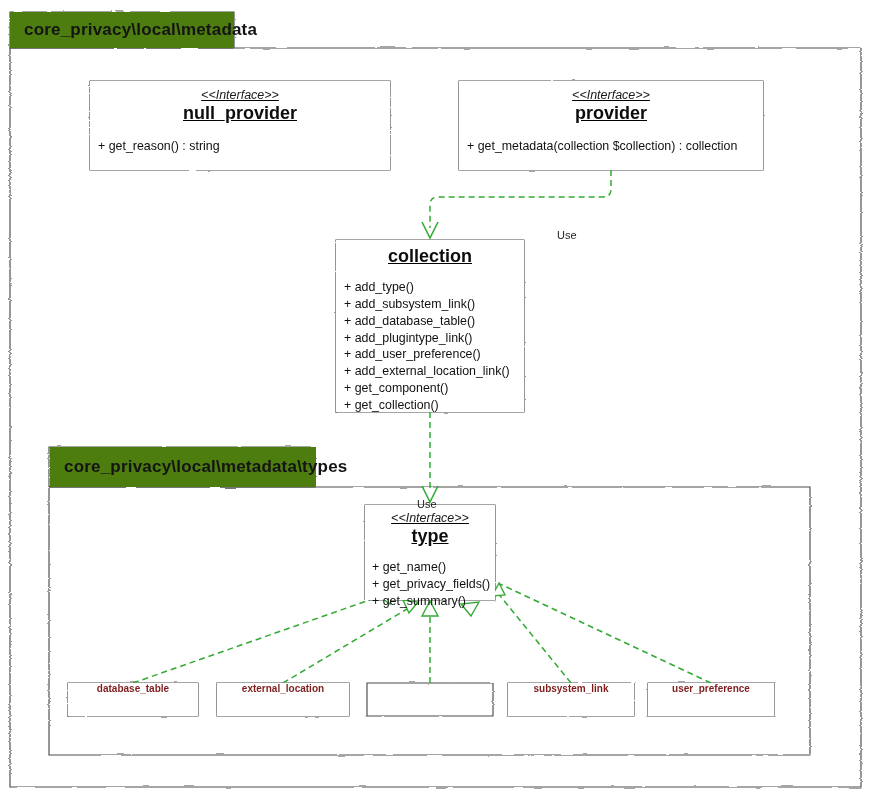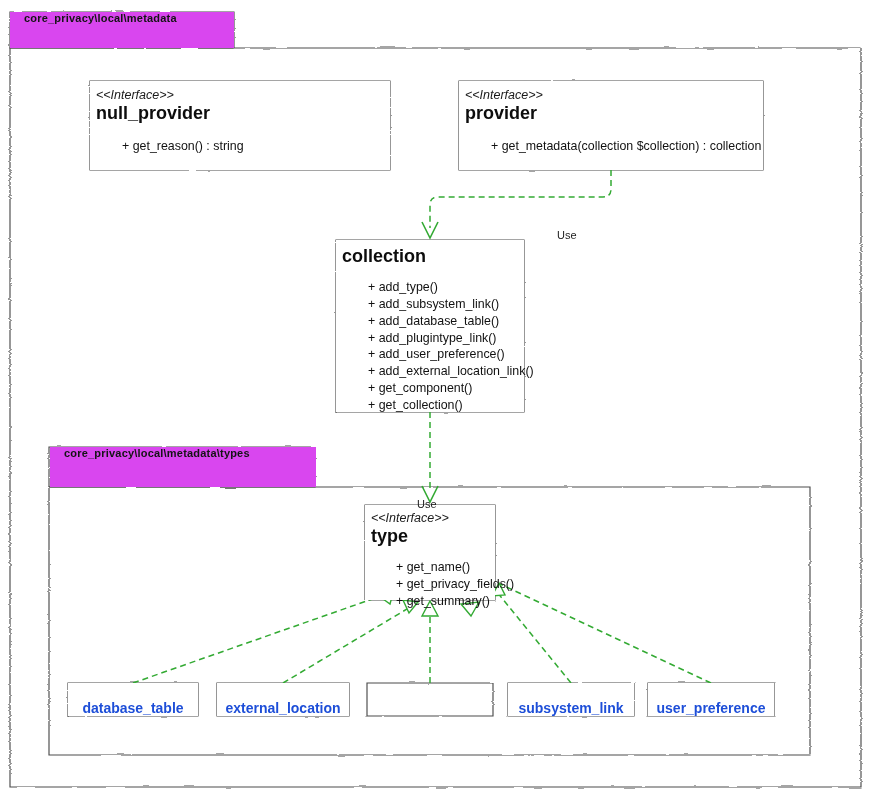--- a/index.html
+++ b/index.html
@@ -30,61 +30,62 @@
   }
   
   .node {
     position: absolute;
     box-sizing: border-box;
     background: #ffffff;
   }
   .pkg-tab {
     position: absolute;
     box-sizing: border-box;
-    background: #d946ef;
+    background: #4d7c0f;
     display: flex;
-    align-items: flex-start;
+    align-items: center;
     padding-left: 14px;
     font-weight: bold;
-    font-size: 11px;
+    font-size: 17px;
     color: #141414;
     letter-spacing: 0.2px;
     z-index: 6;
   }
   .cls-head {
+    text-align: center;
     padding: 7px 6px 7px 6px;
     line-height: 1.22;
+    text-decoration: underline;
   }
   .cls-stereo {
     font-style: italic;
     font-size: 12.5px;
     color: #1a1a1a;
   }
   .cls-name {
     font-weight: bold;
     font-size: 18px;
     color: #0d0d0d;
   }
   .cls-body {
     padding: 6px 8px 8px 8px;
-    margin-left: 24px;
   }
   .cls-body .m {
     font-size: 12.4px;
     color: #111111;
     line-height: 1.36;
     white-space: nowrap;
   }
   .leaf {
     display: flex;
-    align-items: flex-end;
+    align-items: flex-start;
     justify-content: center;
     font-weight: bold;
-    font-size: 14px;
-    color: #1d4ed8;
+    font-size: 10px;
+    color: #7f1d1d;
   }
   .edge-label {
     position: absolute;
     font-size: 11px;
     color: #1d1d1d;
     background: transparent;
     z-index: 5;
     white-space: nowrap;
     margin-top: 44px;
   }

